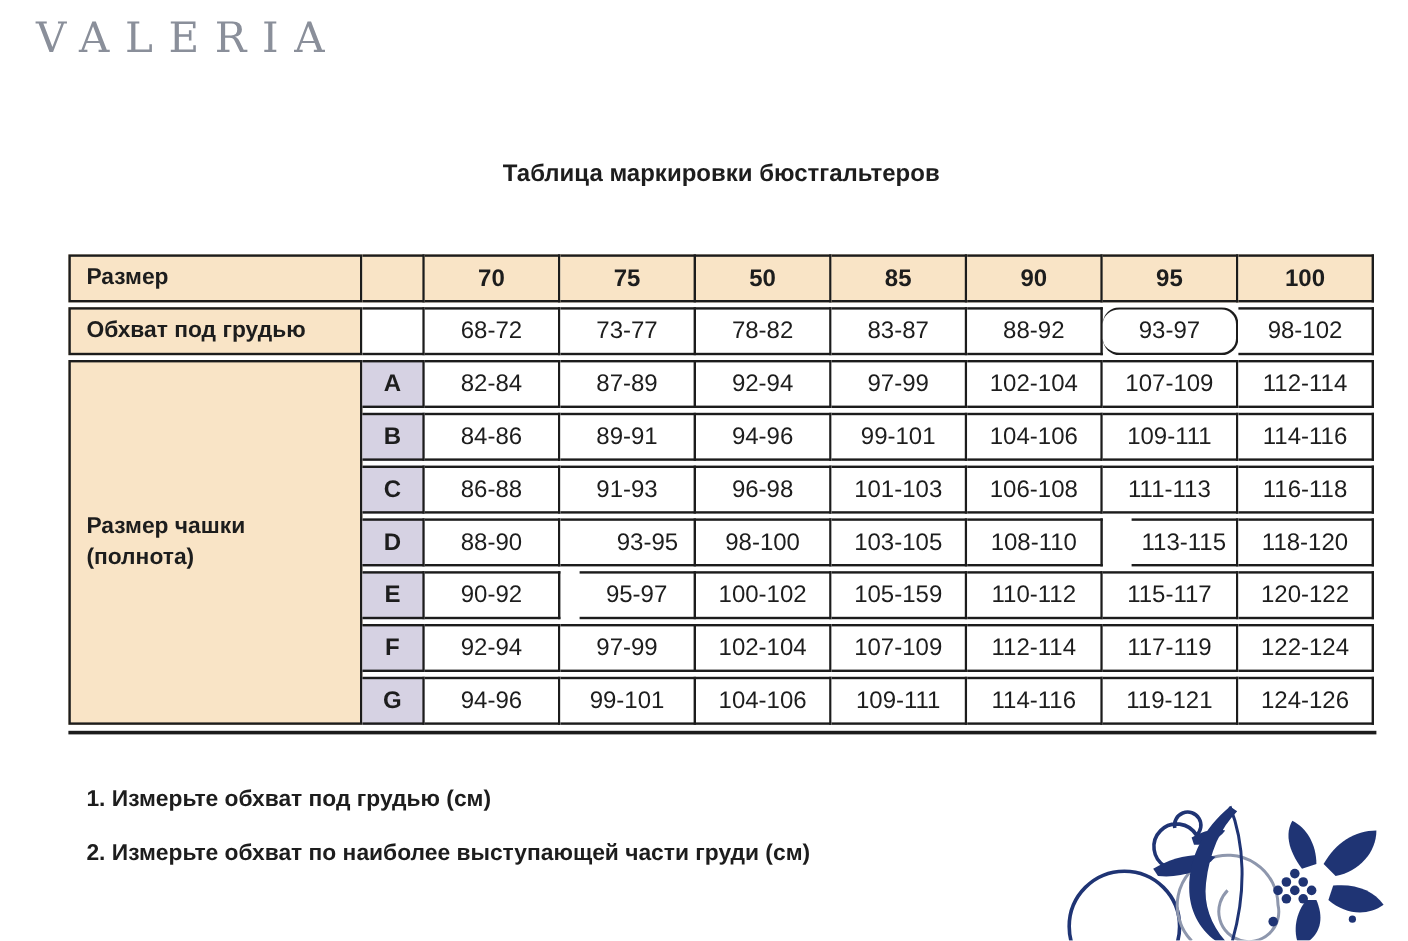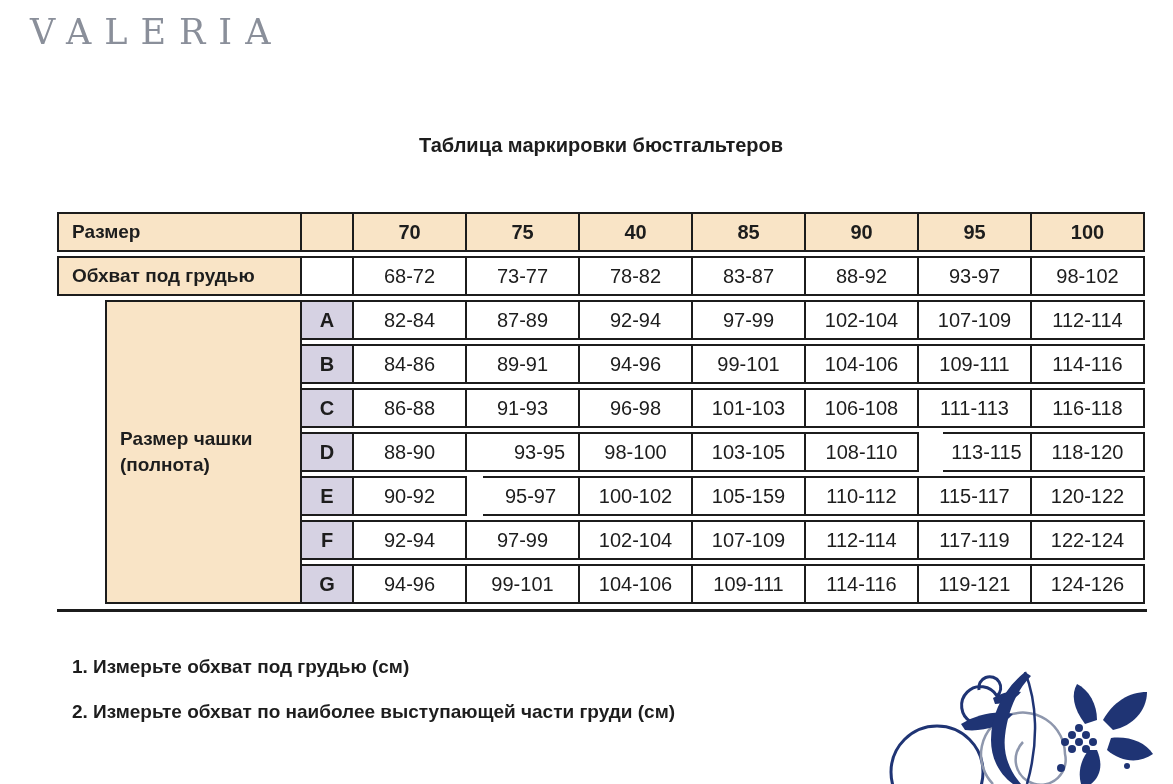--- a/index.html
+++ b/index.html
@@ -29,21 +29,21 @@
     background:#fff;
     display:flex;align-items:center;justify-content:center;
     font-size:20px;color:var(--text,#1d1d1d);
     white-space:nowrap;
   }
   .cell.first{border-left-width:2px;}
   .cell.peach{background:var(--header_bg,#f9e4c6);}
   .cell.lav{background:var(--cup_col_bg,#d6d2e3);}
   .cell.head{font-weight:700;}
   .cell.label{justify-content:flex-start;padding-left:13px;font-size:19px;font-weight:700;}
-  .cell.cup-merged{flex-direction:column;align-items:flex-start;justify-content:center;line-height:1.35;margin-left:48px;}
+  .cell.cup-merged{flex-direction:column;align-items:flex-start;justify-content:center;line-height:1.35;}
   .table-bottom-rule{
     position:absolute;left:57px;top:609px;width:1090px;height:3px;
     background:var(--border,#1c1c1c);
   }
   .instructions{position:absolute;left:72px;top:656px;}
   .instructions div{font-size:19px;font-weight:700;margin-bottom:23px;color:var(--text,#1d1d1d);}
   .ornament{position:absolute;left:875px;top:662px;}
 </style>
 </head>
 <body>
@@ -52,33 +52,33 @@
 
   <div class="logo">VALERIA</div>
 
   <div class="title">Таблица маркировки бюстгальтеров</div>
 
   <div class="size-table" id="sizeTable">
       <div class="cell peach label first" style="grid-area: 1 / 1;">Размер</div>
       <div class="cell peach" style="grid-area: 1 / 2;"></div>
       <div class="cell peach head" style="grid-area: 1 / 3;">70</div>
       <div class="cell peach head" style="grid-area: 1 / 4;">75</div>
-      <div class="cell peach head" style="grid-area: 1 / 5;">40</div>
+      <div class="cell peach head" style="grid-area: 1 / 5;">50</div>
       <div class="cell peach head" style="grid-area: 1 / 6;">85</div>
       <div class="cell peach head" style="grid-area: 1 / 7;">90</div>
       <div class="cell peach head" style="grid-area: 1 / 8;">95</div>
       <div class="cell peach head" style="grid-area: 1 / 9;">100</div>
       <div class="cell peach label first" style="grid-area: 2 / 1;">Обхват под грудью</div>
       <div class="cell" style="grid-area: 2 / 2;"></div>
       <div class="cell" style="grid-area: 2 / 3;">68-72</div>
       <div class="cell" style="grid-area: 2 / 4;">73-77</div>
       <div class="cell" style="grid-area: 2 / 5;">78-82</div>
       <div class="cell" style="grid-area: 2 / 6;">83-87</div>
       <div class="cell" style="grid-area: 2 / 7;">88-92</div>
-      <div class="cell" style="grid-area: 2 / 8;">93-97</div>
+      <div class="cell" style="grid-area: 2 / 8; border-radius: 14px;">93-97</div>
       <div class="cell" style="grid-area: 2 / 9;">98-102</div>
       <div class="cell peach label cup-merged first" style="grid-area: 3 / 1 / span 7;">
         <div>Размер чашки</div>
         <div>(полнота)</div>
       </div>
       <div class="cell lav head" style="grid-area: 3 / 2;">A</div>
       <div class="cell" style="grid-area: 3 / 3;">82-84</div>
       <div class="cell" style="grid-area: 3 / 4;">87-89</div>
       <div class="cell" style="grid-area: 3 / 5;">92-94</div>
       <div class="cell" style="grid-area: 3 / 6;">97-99</div>

